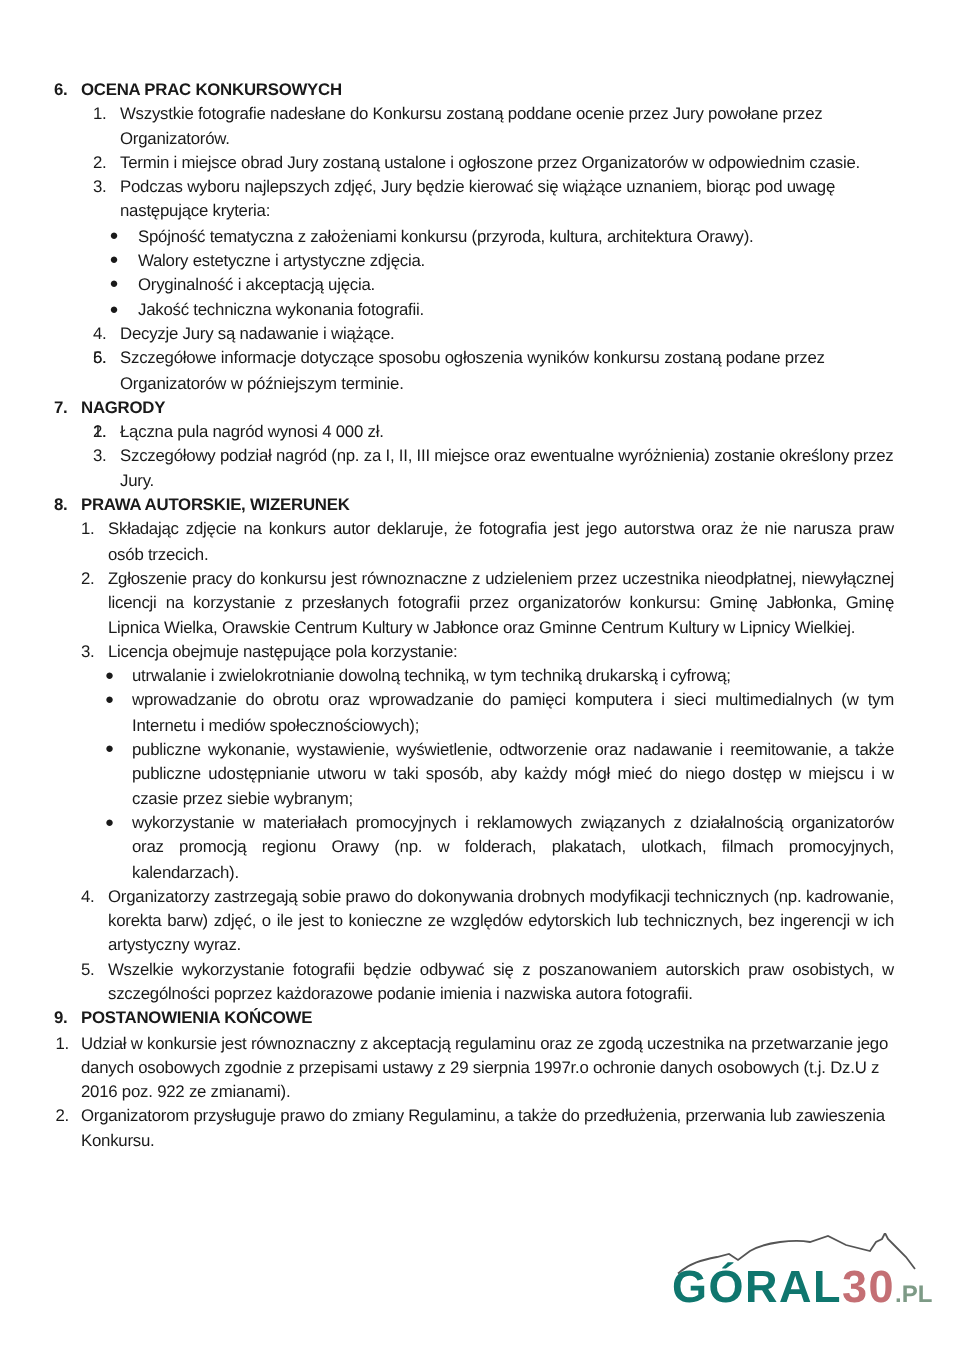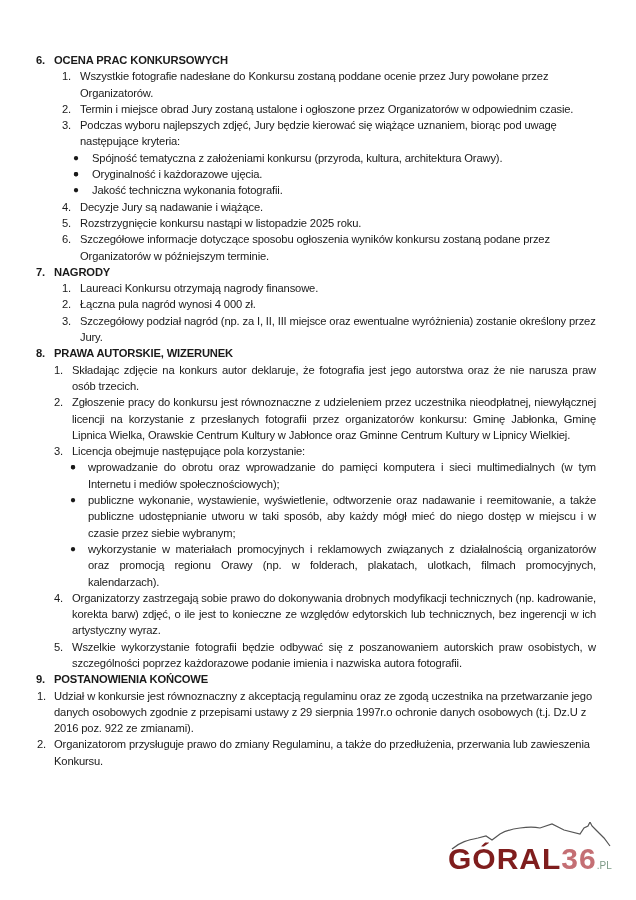--- a/index.html
+++ b/index.html
@@ -17,70 +17,70 @@
   .s9 .item { padding-left: 54px; padding-right: 40px; }
   .s9 .item .num { position: absolute; left: 37px; }
   .bul { position: relative; margin: 0; }
   .s6 .bul { padding-left: 92px; }
   .s6 .bul .dot { position: absolute; left: 73px; }
   .s8 .bul { padding-left: 88px; padding-right: 40px; text-align: justify; }
   .s8 .bul .dot { position: absolute; left: 70px; }
   .dot { font-size: 10px; }
   .logo { position: absolute; left: 440px; top: 822px; width: 196px; height: 70px; }
   .logo-text { position: absolute; left: 8px; top: 20px; font-family: "Liberation Sans", sans-serif; font-weight: bold; font-size: 30px; letter-spacing: 1px; }
-  .logo-main { color: #7f1d1d; }
+  .logo-main { color: #0f766e; }
   .logo-num { color: #c46f74; }
-  .logo-tld { color: #7d9a86; font-size: 10px; font-weight: normal; letter-spacing: 0; }
+  .logo-tld { color: #7d9a86; font-size: 16px; font-weight: bold; letter-spacing: 0; }
 </style>
 </head>
 <body>
 
 <div class="page">
   <div class="doc">
 
     <div class="s6">
       <p class="sec"><span class="num">6.</span><span>OCENA PRAC KONKURSOWYCH</span></p>
       <p class="item"><span class="num">1.</span><span>Wszystkie fotografie nadesłane do Konkursu zostaną poddane ocenie przez Jury powołane przez Organizatorów.</span></p>
       <p class="item"><span class="num">2.</span><span>Termin i miejsce obrad Jury zostaną ustalone i ogłoszone przez Organizatorów w odpowiednim czasie.</span></p>
       <p class="item"><span class="num">3.</span><span>Podczas wyboru najlepszych zdjęć, Jury będzie kierować się wiążące uznaniem, biorąc pod uwagę następujące kryteria:</span></p>
       <p class="bul"><span class="dot">●</span><span>Spójność tematyczna z założeniami konkursu (przyroda, kultura, architektura Orawy).</span></p>
-      <p class="bul"><span class="dot">●</span></p>
-      <p class="bul"><span class="dot">●</span><span>Oryginalność i każdorazowe ujęcia.</span></p>
+      <p class="bul"><span class="dot">●</span><span>Walory estetyczne i artystyczne zdjęcia.</span></p>
+      <p class="bul"><span class="dot">●</span><span>Oryginalność i akceptacją ujęcia.</span></p>
       <p class="bul"><span class="dot">●</span><span>Jakość techniczna wykonania fotografii.</span></p>
       <p class="item"><span class="num">4.</span><span>Decyzje Jury są nadawanie i wiążące.</span></p>
-      <p class="item"><span class="num">5.</span><span>Rozstrzygnięcie konkursu nastąpi w listopadzie 2025 roku.</span></p>
+      <p class="item"><span class="num">5.</span></p>
       <p class="item"><span class="num">6.</span><span>Szczegółowe informacje dotyczące sposobu ogłoszenia wyników konkursu zostaną podane przez Organizatorów w późniejszym terminie.</span></p>
     </div>
 
     <div class="s7">
       <p class="sec"><span class="num">7.</span><span>NAGRODY</span></p>
-      <p class="item"><span class="num">1.</span><span>Laureaci Konkursu otrzymają nagrody finansowe.</span></p>
+      <p class="item"><span class="num">1.</span></p>
       <p class="item"><span class="num">2.</span><span>Łączna pula nagród wynosi 4 000 zł.</span></p>
       <p class="item"><span class="num">3.</span><span>Szczegółowy podział nagród (np. za I, II, III miejsce oraz ewentualne wyróżnienia) zostanie określony przez Jury.</span></p>
     </div>
 
     <div class="s8">
       <p class="sec"><span class="num">8.</span><span>PRAWA AUTORSKIE, WIZERUNEK</span></p>
       <p class="item"><span class="num">1.</span><span>Składając zdjęcie na konkurs autor deklaruje, że fotografia jest jego autorstwa oraz że nie narusza praw osób trzecich.</span></p>
       <p class="item"><span class="num">2.</span><span>Zgłoszenie pracy do konkursu jest równoznaczne z udzieleniem przez uczestnika nieodpłatnej, niewyłącznej licencji na korzystanie z przesłanych fotografii przez organizatorów konkursu: Gminę Jabłonka, Gminę Lipnica Wielka, Orawskie Centrum Kultury w Jabłonce oraz Gminne Centrum Kultury w Lipnicy Wielkiej.</span></p>
       <p class="item"><span class="num">3.</span><span>Licencja obejmuje następujące pola korzystanie:</span></p>
-      <p class="bul"><span class="dot">●</span></p>
+      <p class="bul"><span class="dot">●</span><span>utrwalanie i zwielokrotnianie dowolną techniką, w tym techniką drukarską i cyfrową;</span></p>
       <p class="bul"><span class="dot">●</span><span>wprowadzanie do obrotu oraz wprowadzanie do pamięci komputera i sieci multimedialnych (w tym Internetu i mediów społecznościowych);</span></p>
       <p class="bul"><span class="dot">●</span><span>publiczne wykonanie, wystawienie, wyświetlenie, odtworzenie oraz nadawanie i reemitowanie, a także publiczne udostępnianie utworu w taki sposób, aby każdy mógł mieć do niego dostęp w miejscu i w czasie przez siebie wybranym;</span></p>
       <p class="bul"><span class="dot">●</span><span>wykorzystanie w materiałach promocyjnych i reklamowych związanych z działalnością organizatorów oraz promocją regionu Orawy (np. w folderach, plakatach, ulotkach, filmach promocyjnych, kalendarzach).</span></p>
       <p class="item"><span class="num">4.</span><span>Organizatorzy zastrzegają sobie prawo do dokonywania drobnych modyfikacji technicznych (np. kadrowanie, korekta barw) zdjęć, o ile jest to konieczne ze względów edytorskich lub technicznych, bez ingerencji w ich artystyczny wyraz.</span></p>
       <p class="item"><span class="num">5.</span><span>Wszelkie wykorzystanie fotografii będzie odbywać się z poszanowaniem autorskich praw osobistych, w szczególności poprzez każdorazowe podanie imienia i nazwiska autora fotografii.</span></p>
     </div>
 
     <div class="s9">
       <p class="sec"><span class="num">9.</span><span>POSTANOWIENIA KOŃCOWE</span></p>
       <p class="item"><span class="num">1.</span><span>Udział w konkursie jest równoznaczny z akceptacją regulaminu oraz ze zgodą uczestnika na przetwarzanie jego danych osobowych zgodnie z przepisami ustawy z 29 sierpnia 1997r.o ochronie danych osobowych (t.j. Dz.U z 2016 poz. 922 ze zmianami).</span></p>
       <p class="item"><span class="num">2.</span><span>Organizatorom przysługuje prawo do zmiany Regulaminu, a także do przedłużenia, przerwania lub zawieszenia Konkursu.</span></p>
     </div>
   </div>
 
   <div class="logo">
     <svg width="196" height="40" viewBox="0 0 196 40" style="position:absolute;left:0;top:0">
       <path d="M12 27 C20 20, 28 18, 38 16 L46 14 L52 18 L60 12 C70 6, 90 4, 100 6 L112 2 L124 8 L140 12 L144 6 L148 4 L150 0 L152 4 L156 8 L164 16 L170 24" fill="none" stroke="#555555" stroke-width="1.2"></path>
     </svg>
-    <div class="logo-text"><span class="logo-main">GÓRAL</span><span class="logo-num">36</span><span class="logo-tld">.PL</span></div>
+    <div class="logo-text"><span class="logo-main">GÓRAL</span><span class="logo-num">30</span><span class="logo-tld">.PL</span></div>
   </div>
 </div>
 
 </body></html>

